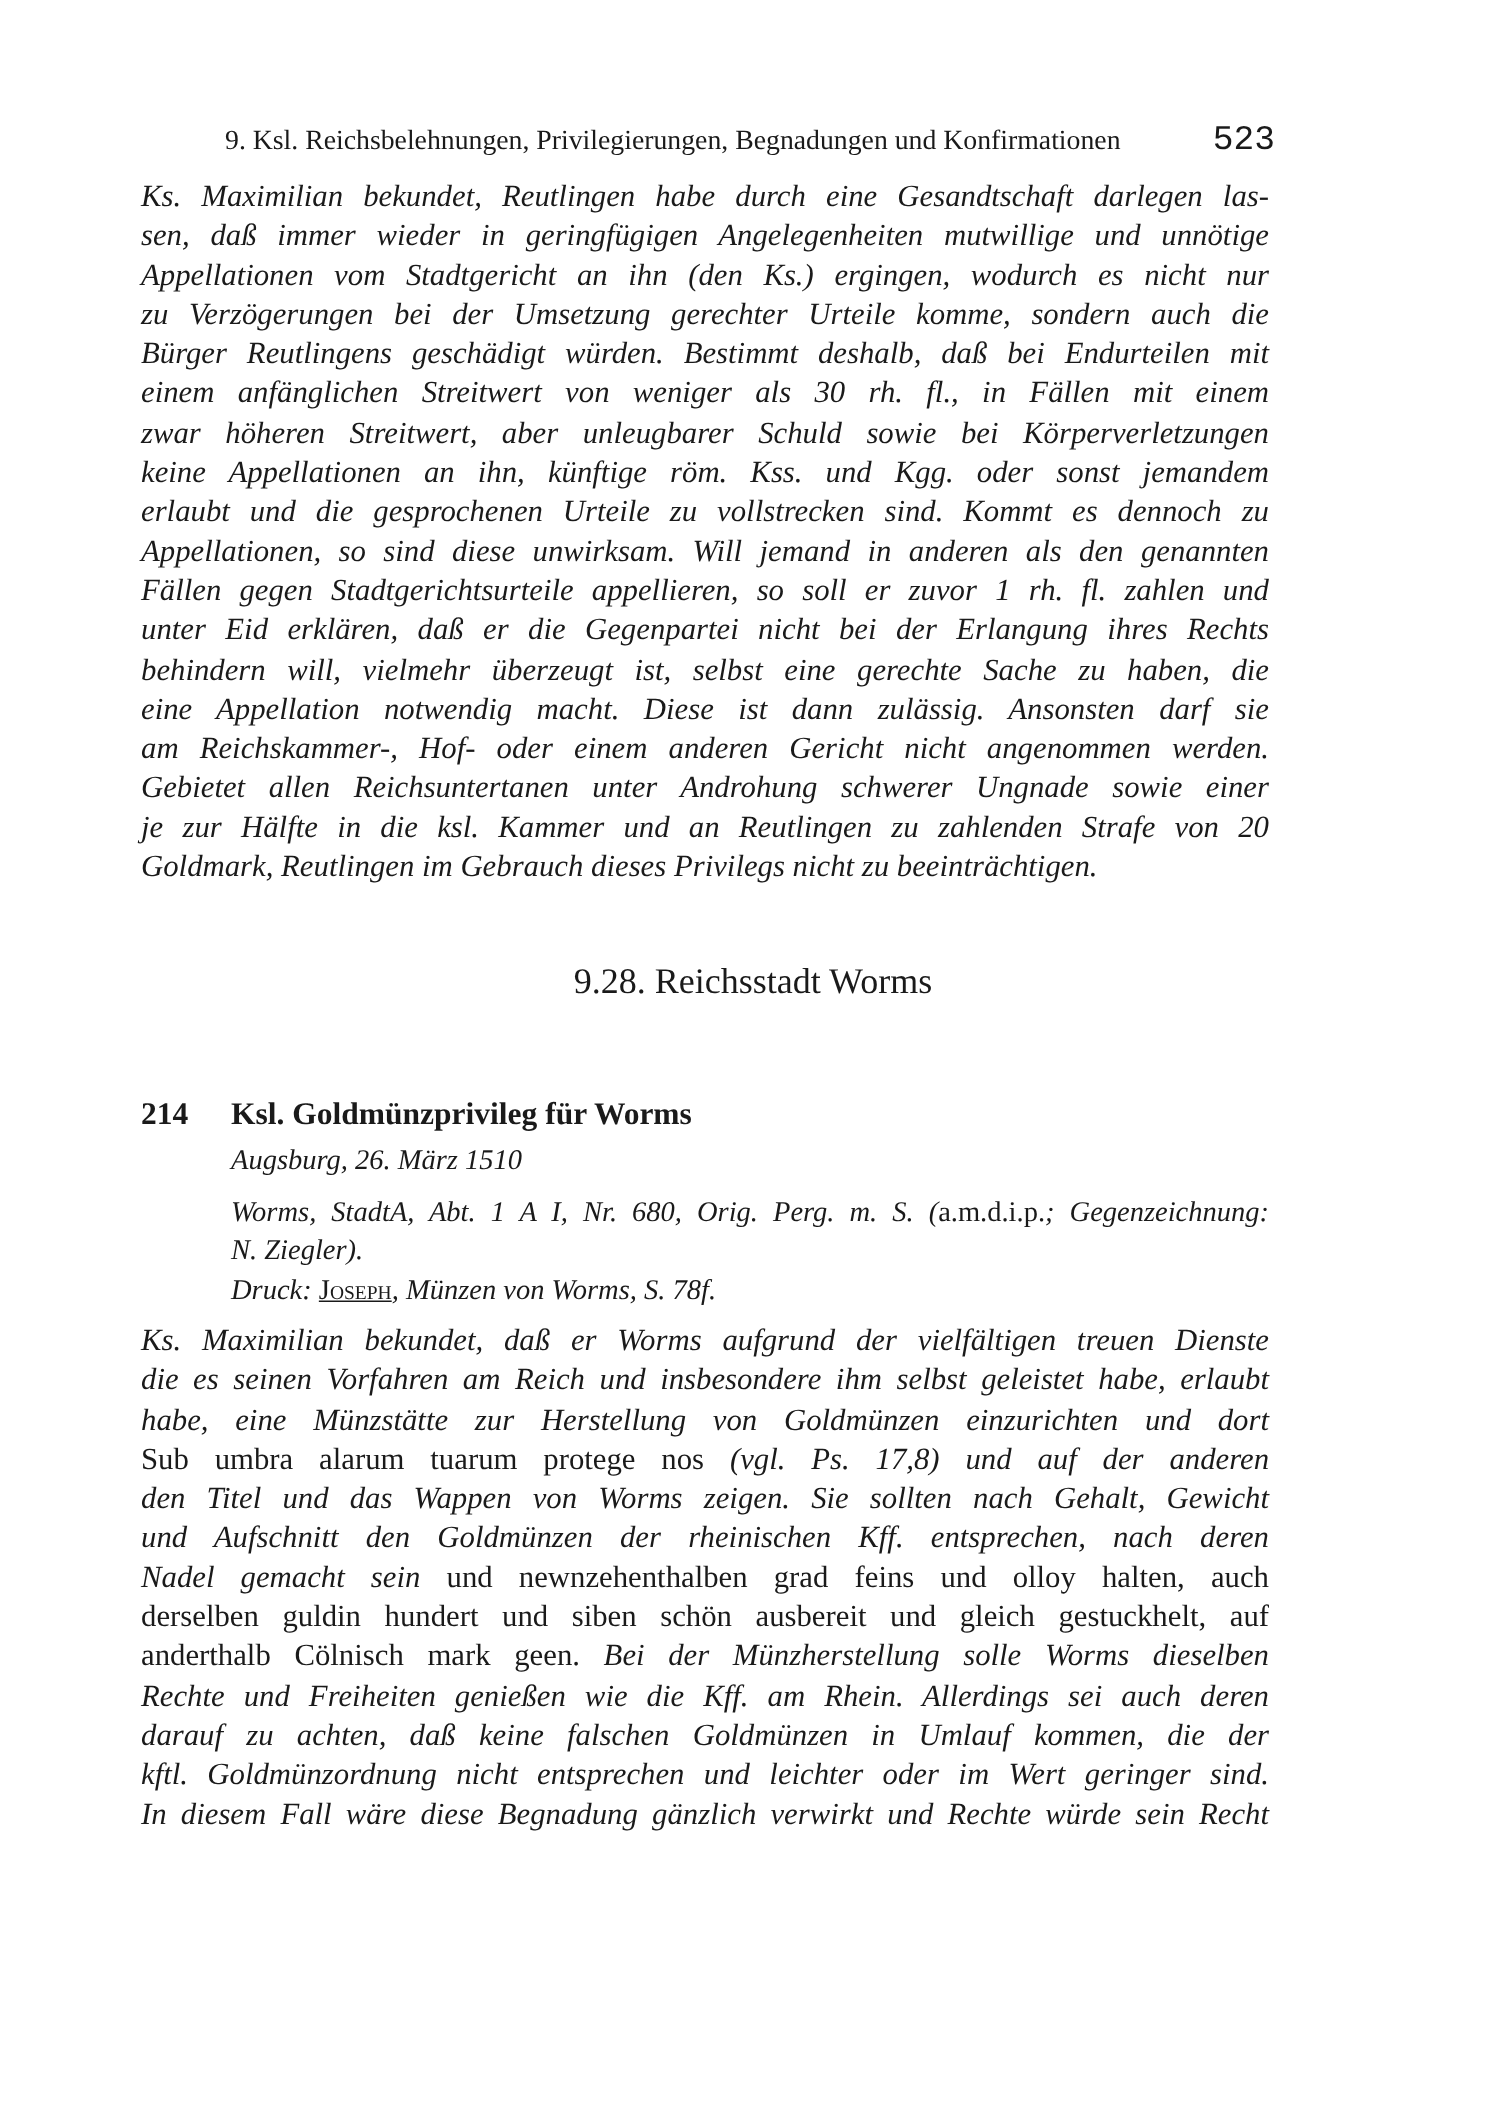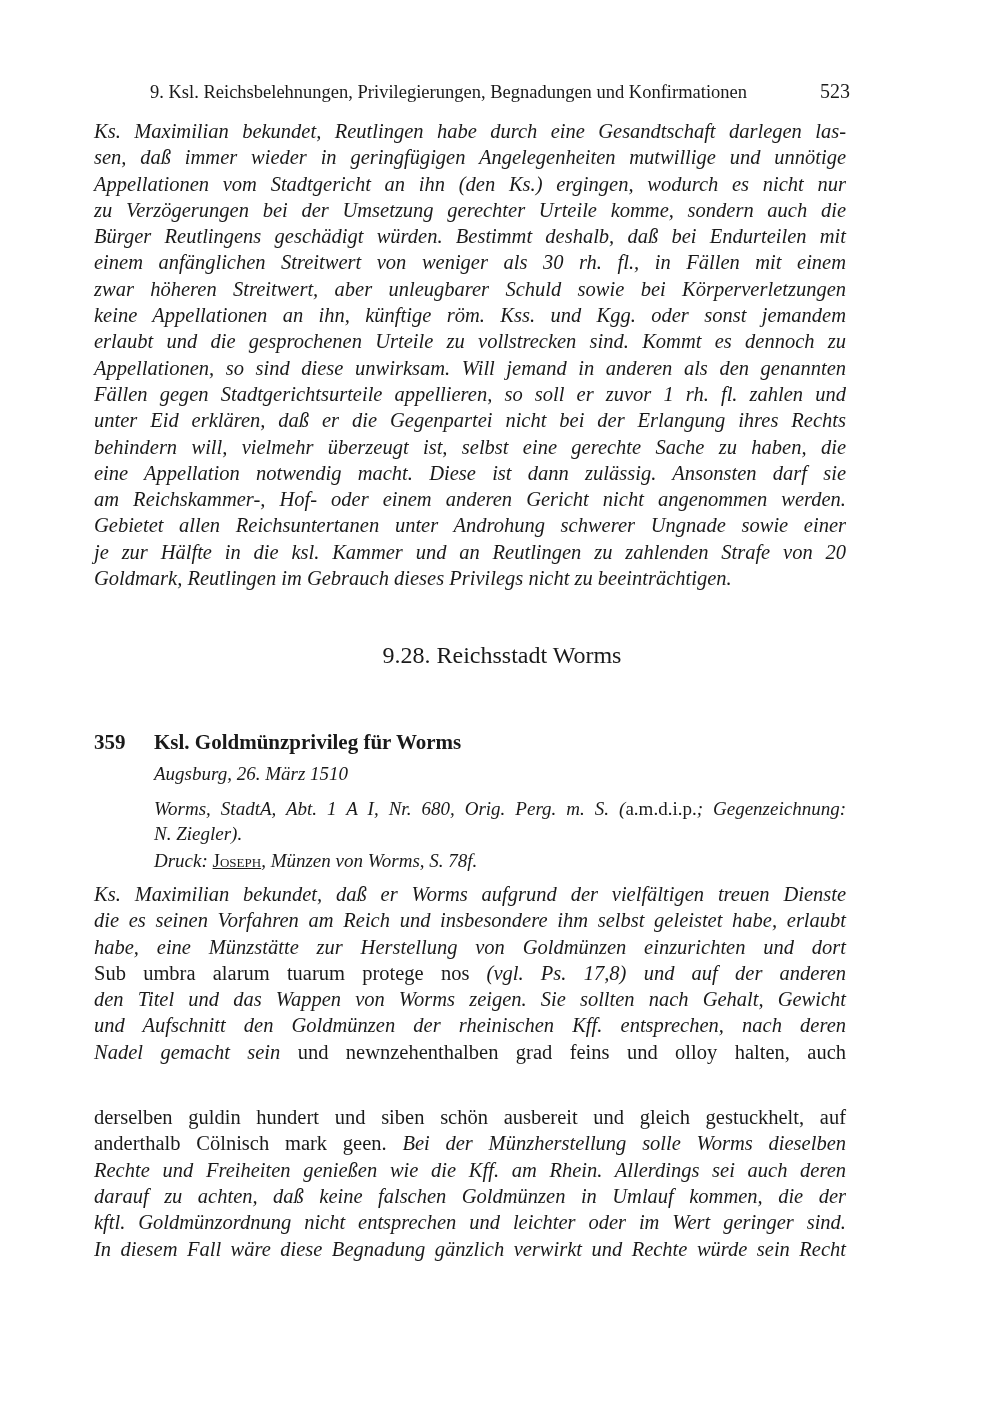--- a/index.html
+++ b/index.html
@@ -1,26 +1,26 @@
 <!DOCTYPE html>
 <html><head>
 <meta charset="utf-8">
 <style>
   html, body { margin:0; padding:0; background:#ffffff; }
   body { width:1004px; height:1418px; position:relative; overflow:hidden;
          font-family:"Liberation Serif","DejaVu Serif",serif; color:#1a1a1a; }
   .header { position:absolute; left:150px; top:80px; width:700px; font-size:18.5px;
             display:flex; justify-content:space-between; align-items:baseline;gap:16px; }
-  .header .pg { font-size:20px; }
+  .header .pg { font-size:23px;font-family:Liberation Mono, monospace; }
   .block { position:absolute; left:94px; width:752px; font-size:20.5px; }
   .line { height:26.3px; line-height:26.3px; text-align:justify; text-align-last:justify; white-space:nowrap; overflow:visible; }
   .line.last { text-align-last:left; }
   .line span { white-space:normal; }
   .it { font-style:italic; }
-  .rm { font-style:normal;margin-top:39px; }
+  .rm { font-style:normal; }
   .sec { position:absolute; left:0; width:1004px; top:642px; text-align:center; font-size:24px; }
   .doc-head { position:absolute; left:94px; top:730px; font-size:21px; font-weight:bold; }
   .doc-head .num { display:inline-block; width:60px; }
   .meta { position:absolute; left:154px; width:692px; font-size:19px; font-style:italic; }
   .sc { font-variant:small-caps; font-style:normal;text-decoration:underline; }
 </style>
 </head>
 <body>
 
 <div class="header">
@@ -45,21 +45,21 @@
   <div class="line">eine Appellation notwendig macht. Diese ist dann zulässig. Ansonsten darf sie</div>
   <div class="line">am Reichskammer-, Hof- oder einem anderen Gericht nicht angenommen werden.</div>
   <div class="line">Gebietet allen Reichsuntertanen unter Androhung schwerer Ungnade sowie einer</div>
   <div class="line">je zur Hälfte in die ksl. Kammer und an Reutlingen zu zahlenden Strafe von 20</div>
   <div class="line last">Goldmark, Reutlingen im Gebrauch dieses Privilegs nicht zu beeinträchtigen.</div>
 </div>
 
 <div class="sec">9.28. Reichsstadt Worms</div>
 
 <div class="doc-head">
-  <span class="num">359</span><span>Ksl. Goldmünzprivileg für Worms</span>
+  <span class="num">214</span><span>Ksl. Goldmünzprivileg für Worms</span>
 </div>
 
 <div class="meta" style="top:763px">Augsburg, 26. März 1510</div>
 
 <div class="meta" style="top:796px; line-height:25px">
   <div style="text-align:justify; text-align-last:justify"><span>Worms, StadtA, Abt. 1 A I, Nr. 680, Orig. Perg. m. S. (</span><span class="rm">a.m.d.i.p.</span><span>; Gegenzeichnung:</span></div>
   <div>N. Ziegler).</div>
 </div>
 
 <div class="meta" style="top:850px">

